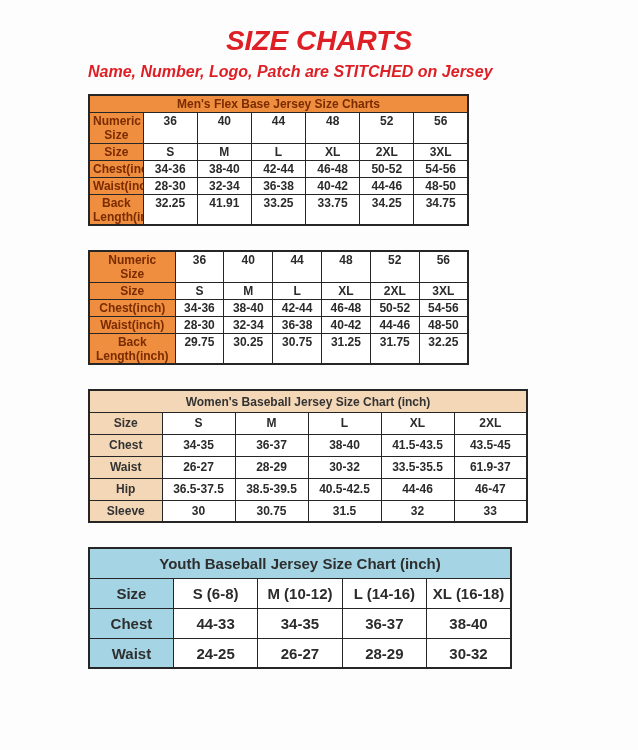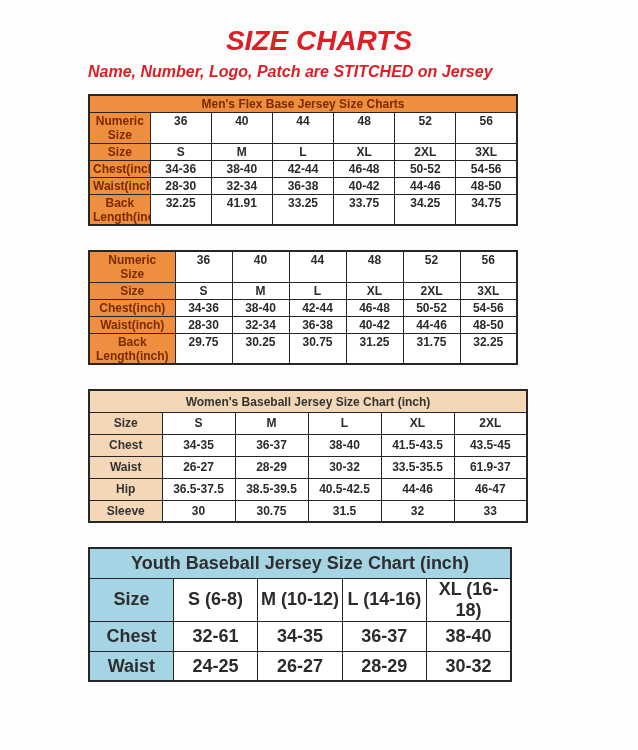--- a/index.html
+++ b/index.html
@@ -44,39 +44,39 @@
     vertical-align:middle;
     font-size:12px;
     color:var(--table_text);
     white-space:pre-line;
     overflow:hidden;
   }
   .size-table .label { padding:0 3px; }
   tr.tall .data { vertical-align:top; padding-top:1px; }
 
   
-  .theme-orange { width:430px; }
+  .theme-orange { width:381px; }
   .theme-orange .label { width:86px; }
   .theme-orange tr { height:17px; }
   .theme-orange tr.tall { height:31px; }
   .theme-orange .tbl-title,
   .theme-orange .label { background:var(--orange); color:var(--orange_text); }
   .theme-orange .tbl-title { height:17px; }
 
   
   .theme-peach { width:440px; }
   .theme-peach .label { width:71px; }
   .theme-peach tr { height:22px; }
   .theme-peach .tbl-title,
   .theme-peach .label { background:var(--peach); color:#333333; }
   .theme-peach .tbl-title { height:18px; }
 
   
   .theme-blue { width:424px; font-size:13px; }
-  .theme-blue th, .theme-blue td { font-size:18px; }
+  .theme-blue th, .theme-blue td { font-size:15px; }
   .theme-blue .label { width:83px; }
   .theme-blue tr { height:30px; }
   .theme-blue .tbl-title,
   .theme-blue .label { background:var(--blue); color:#2e2e2e; }
   .theme-blue .tbl-title { height:20px; }
 </style>
 </head>
 <body>
 
 <div class="page">
@@ -242,21 +242,21 @@
           </tr>
           <tr>
             <td class="label">Size</td>
             <td class="data">S (6-8)</td>
             <td class="data">M (10-12)</td>
             <td class="data">L (14-16)</td>
             <td class="data">XL (16-18)</td>
           </tr>
           <tr>
             <td class="label">Chest</td>
-            <td class="data">32-61</td>
+            <td class="data">44-33</td>
             <td class="data">34-35</td>
             <td class="data">36-37</td>
             <td class="data">38-40</td>
           </tr>
           <tr>
             <td class="label">Waist</td>
             <td class="data">24-25</td>
             <td class="data">26-27</td>
             <td class="data">28-29</td>
             <td class="data">30-32</td>

